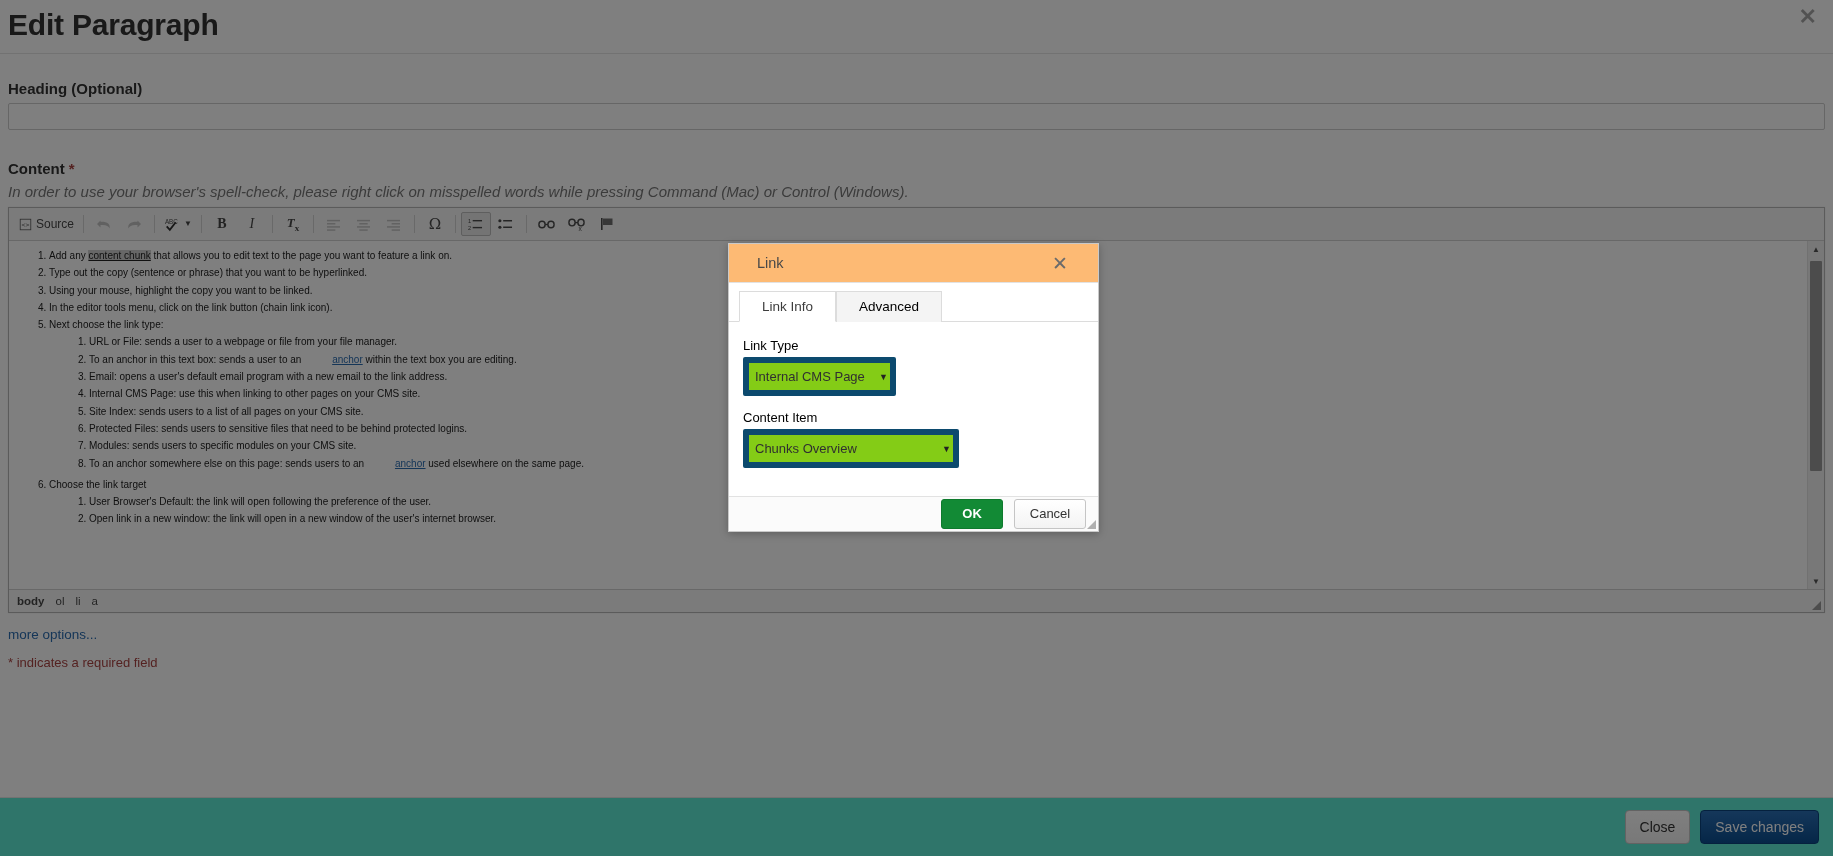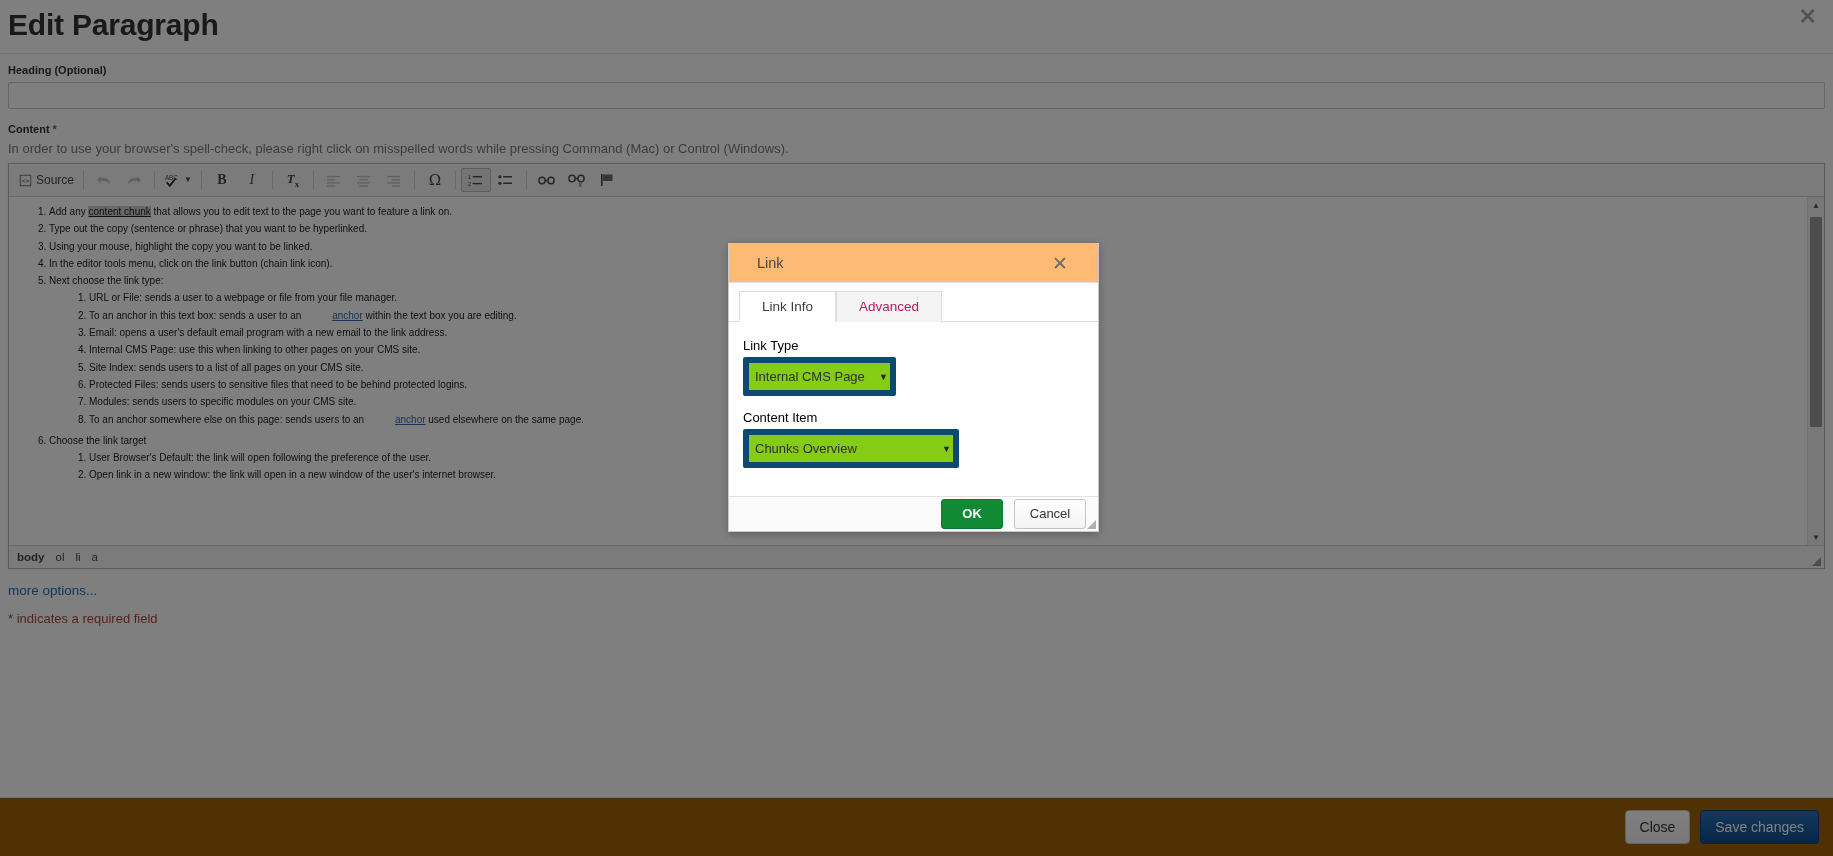--- a/index.html
+++ b/index.html
@@ -60,23 +60,23 @@
   
   .modal-body {
     flex: 1 1 auto;
     padding: 10px 8px 0 8px;
     overflow: hidden;
   }
 
   .field-label {
     display: block;
     font-weight: bold;
-    font-size: 11px;
+    font-size: 15px;
     color: #333;
-    margin: 0 0 6px 0;
+    margin: 16px 0 6px 0;
   }
   .req-star { color: #a94442; font-weight: bold; }
 
   .text-input {
     display: block;
     box-sizing: border-box;
     width: 100%;
     height: 27px;
     border: 1px solid #ccc;
     background: #fff;
@@ -85,21 +85,22 @@
     font-family: "Liberation Sans", sans-serif;
     font-size: 13px;
     color: #555;
     outline: none;
   }
 
   .spacer-12 { height: 14px; }
 
   .hint-text {
     display: block;
-    font-size: 13px;
+    font-style: italic;
+    font-size: 15px;
     color: #777;
     margin: 0 0 7px 0;
   }
 
   
   .cke {
     border: 1px solid #b6b6b6;
     background: #fff;
     box-shadow: 0 0 2px rgba(0,0,0,.08);
   }
@@ -258,21 +259,21 @@
     font-size: 13px;
     color: #a94442;
   }
 
   
   .modal-footer {
     flex: 0 0 auto;
     border-top: 1px solid #e5e5e5;
     padding: 12px 14px;
     text-align: right;
-    background: #a16207;
+    background: #5eead4;
   }
   .btn {
     display: inline-block;
     font-family: "Liberation Sans", sans-serif;
     font-size: 14px;
     padding: 7px 14px;
     border-radius: 4px;
     cursor: pointer;
     border: 1px solid transparent;
     line-height: 1.3;
@@ -334,21 +335,21 @@
   }
   .dlg-tabs {
     display: flex;
     padding: 8px 10px 0 10px;
     border-bottom: 1px solid #dcdcdc;
     background: #fff;
   }
   .dlg-tab {
     padding: 7px 22px;
     font-size: 13.5px;
-    color: #be185d;
+    color: #000000;
     border: 1px solid #dcdcdc;
     border-bottom: none;
     background: #f4f4f4;
     cursor: pointer;
     margin-bottom: -1px;
   }
   .dlg-tab.active {
     background: #fff;
     color: #3d3d3d;
     border-bottom: 1px solid #fff;

